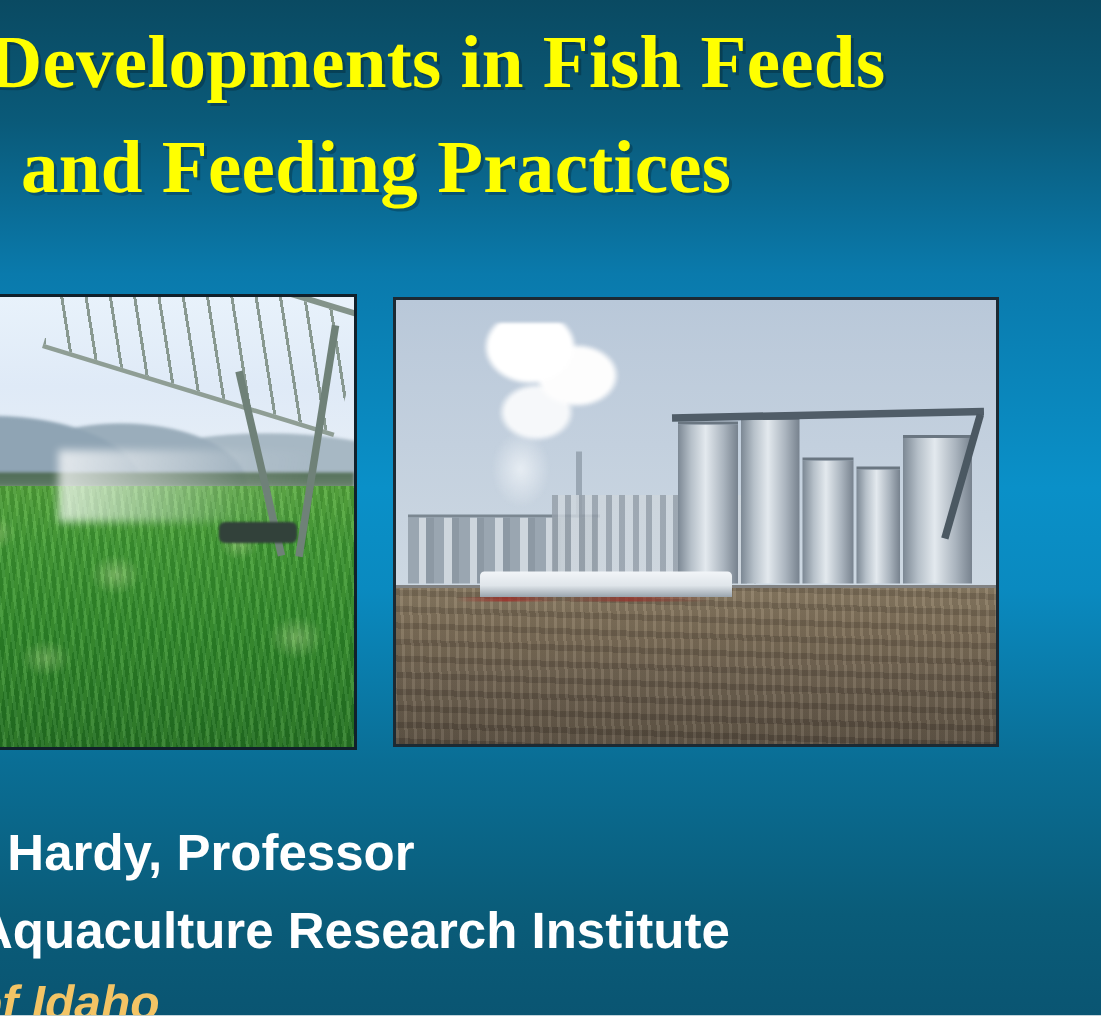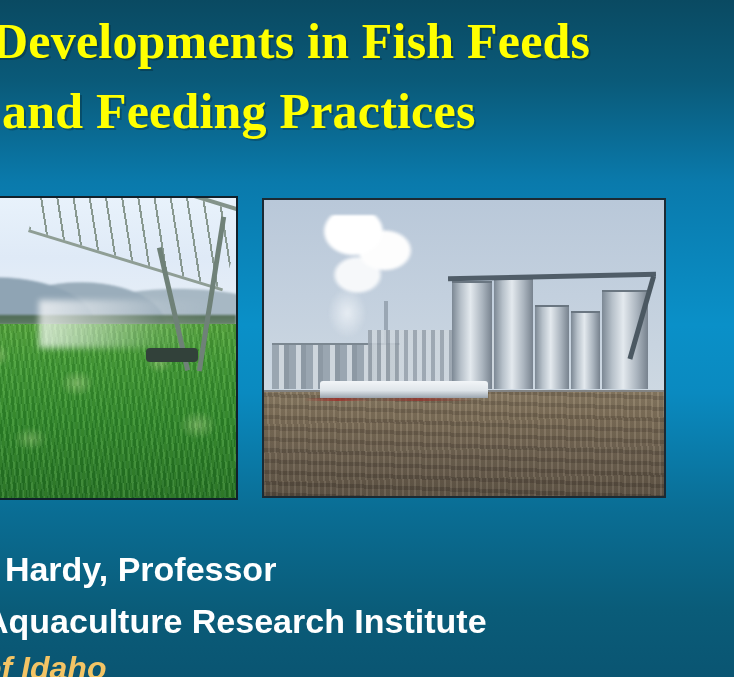--- a/index.html
+++ b/index.html
@@ -47,21 +47,21 @@
     white-space: nowrap;
     text-shadow: 2px 2px 0 rgba(0,0,0,0.22);
   }
   .title-line.l1 {
     position: absolute;
     left: -8px;
     top: 8px;
   }
   .title-line.l2 {
     position: absolute;
-    left: 2px;
+    left: 14px;
     top: 78px;
   }
 
   
   .photo {
     position: absolute;
     overflow: hidden;
   }
 
   

